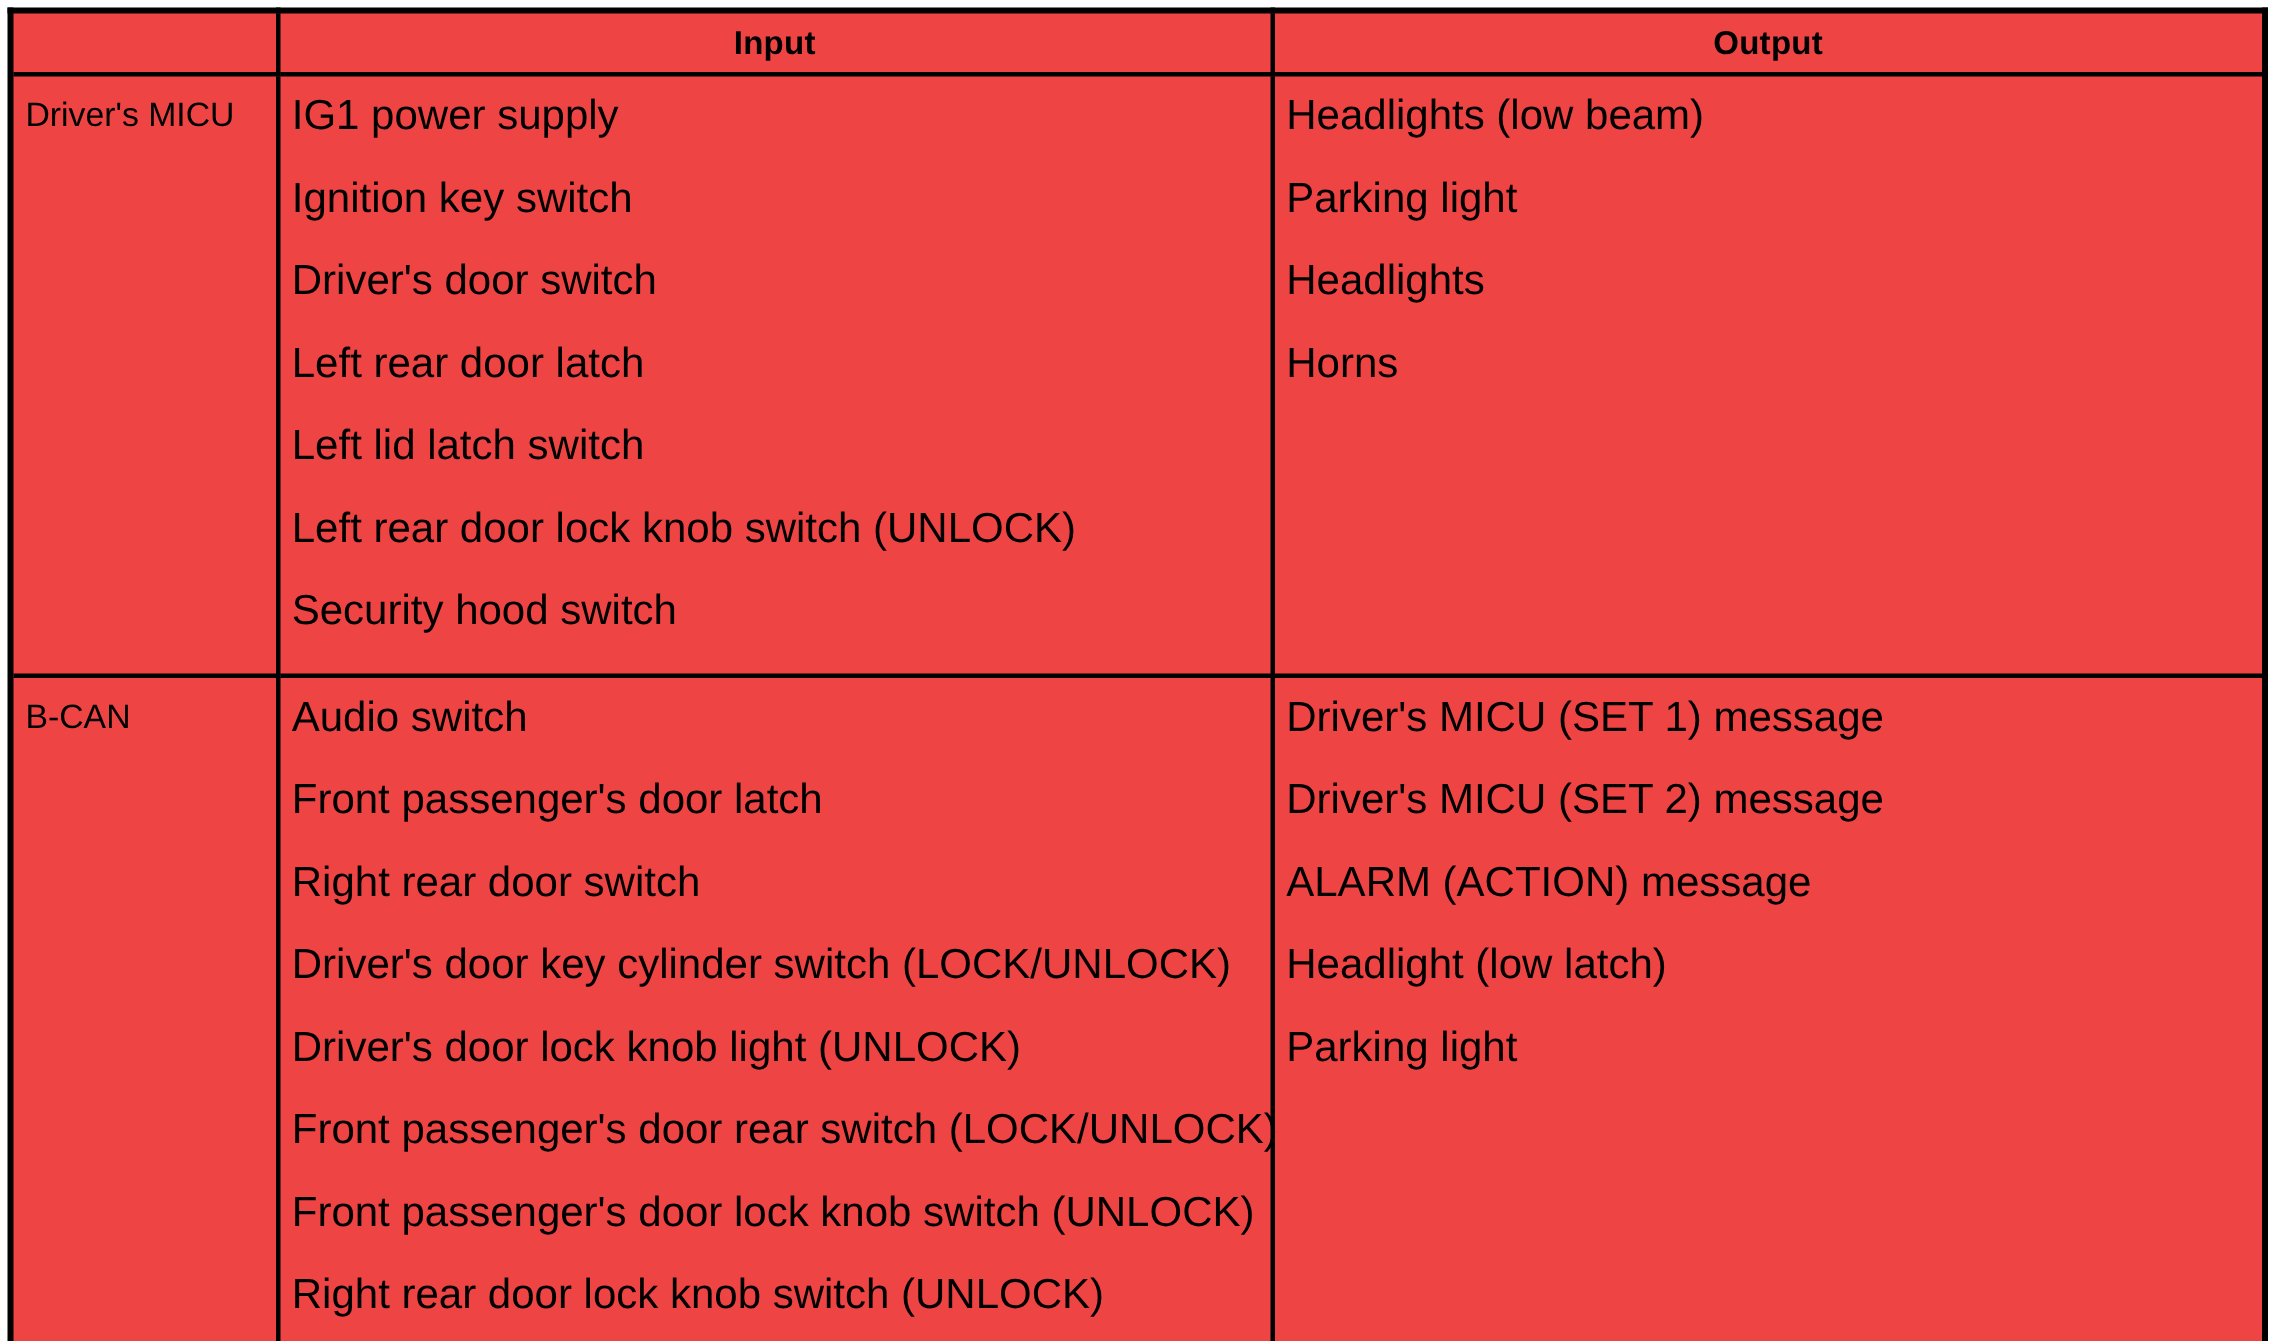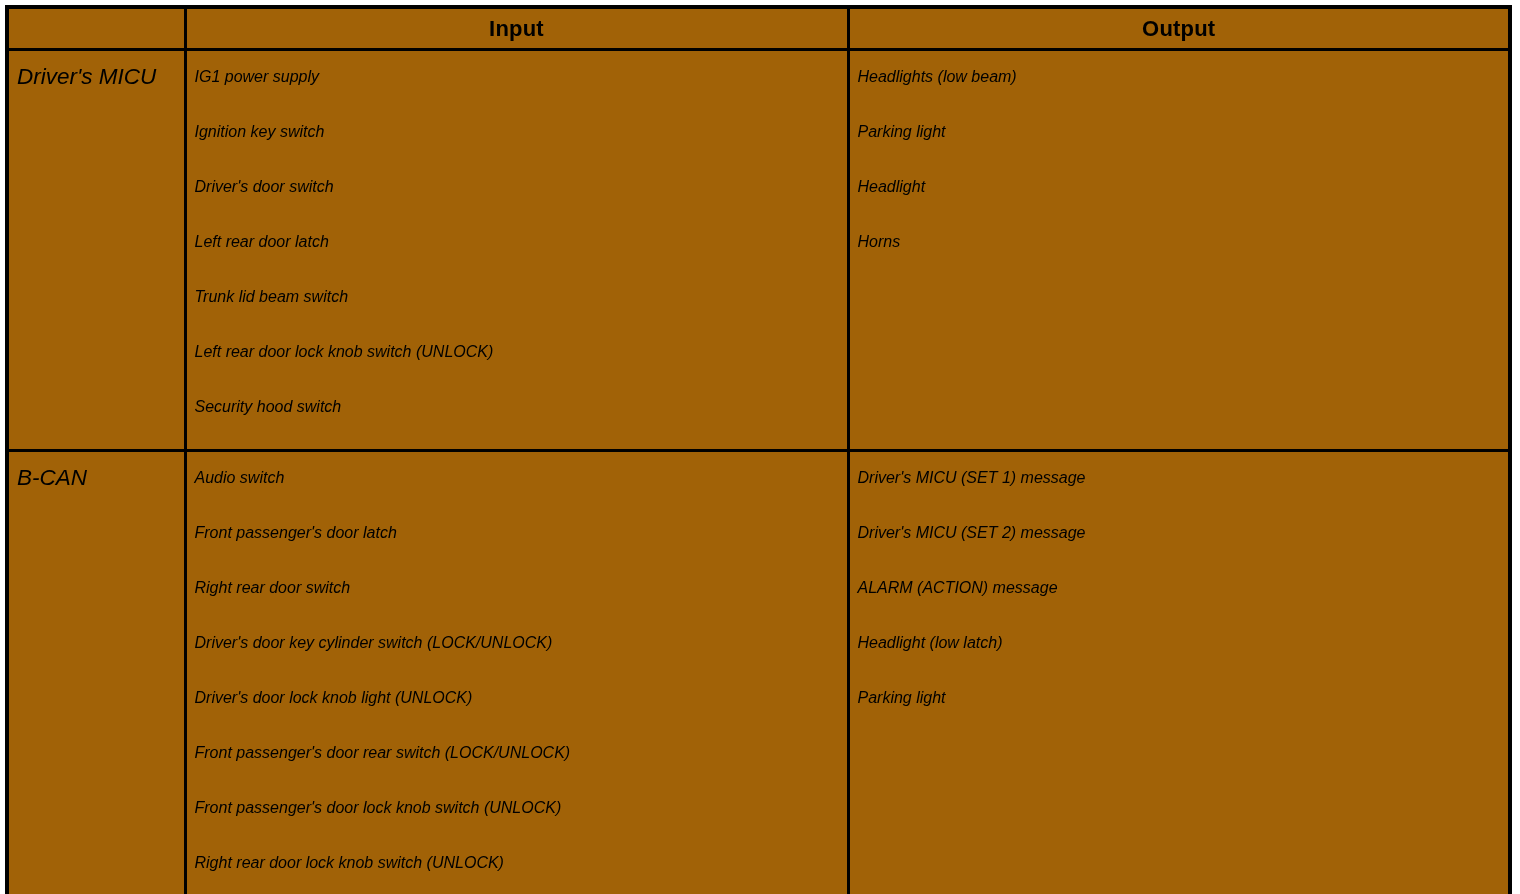--- a/index.html
+++ b/index.html
@@ -36,21 +36,21 @@
   .spec-table,
   .spec-table th,
   .spec-table td {
     border: 4px solid #000000;
   }
   .spec-table th,
   .spec-table td {
     border-width: 3px;
     vertical-align: top;
     padding: 0;
-    background: #a16207;
+    background: #ef4444;
   }
 
   
   .spec-table {
     outline: 0;
     box-shadow: inset 0 0 0 0 #000;
   }
 
   col.c-sys   { width: 178px; }
   col.c-in    { width: 663px; }
@@ -72,21 +72,20 @@
     font-size: 22px;
     line-height: 39px;
     letter-spacing: 0.2px;
   }
   .hdr-out { border-right-width: 4px; }
 
   
   tbody td {
     font-size: 22.5px;
     line-height: 1;
-    font-style: italic;
   }
   td.sys-cell {
     border-left-width: 4px;
     padding: 13px 0 0 8px;
     white-space: nowrap;
   }
   td.list-cell {
     padding: 13px 0 0 8px;
   }
   td.out-cell {
@@ -97,21 +96,21 @@
   }
 
   ul.item-list {
     list-style: none;
     margin: 0;
     padding: 0;
   }
   ul.item-list li {
     height: 55px;
     line-height: 26px;
-    font-size: 16px;
+    font-size: 28px;
     white-space: nowrap;
   }
 
   .sys-label {
     display: block;
     font-size: 22.5px;
     line-height: 26px;
   }
 </style>
 </head>
@@ -139,30 +138,30 @@
       <tr>
         <td class="sys-cell">
           <span class="sys-label">Driver's MICU</span>
         </td>
         <td class="list-cell">
           <ul class="item-list">
             <li>IG1 power supply</li>
             <li>Ignition key switch</li>
             <li>Driver's door switch</li>
             <li>Left rear door latch</li>
-            <li>Trunk lid beam switch</li>
+            <li>Left lid latch switch</li>
             <li>Left rear door lock knob switch (UNLOCK)</li>
             <li>Security hood switch</li>
           </ul>
         </td>
         <td class="list-cell out-cell">
           <ul class="item-list">
             <li>Headlights (low beam)</li>
             <li>Parking light</li>
-            <li>Headlight</li>
+            <li>Headlights</li>
             <li>Horns</li>
           </ul>
         </td>
       </tr>
 
       <tr>
         <td class="sys-cell">
           <span class="sys-label">B-CAN</span>
         </td>
         <td class="list-cell">

